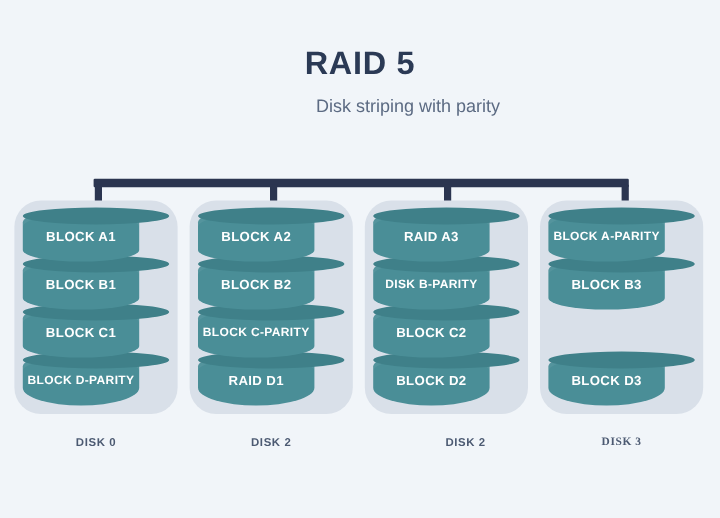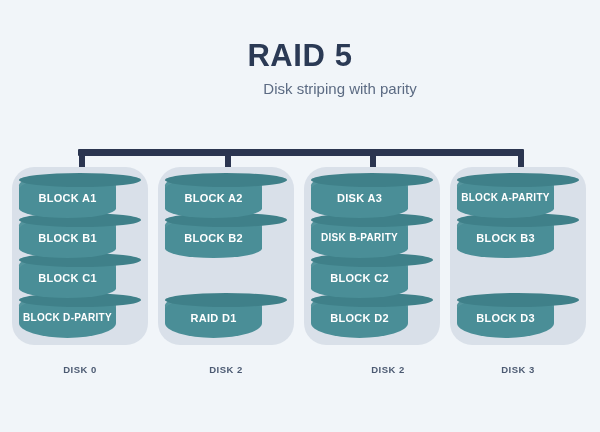--- a/index.html
+++ b/index.html
@@ -20,21 +20,21 @@
     height: 432px;
   }
 
   
   .title {
     position: absolute;
     top: 38px;
     left: 0;
     width: 600px;
     text-align: center;
-    font-size: 31px;
+    font-size: 27px;
     font-weight: bold;
     letter-spacing: 0.6px;
     color: #2B3A55;
   }
   .subtitle {
     position: absolute;
     top: 80px;
     left: 0;
     width: 600px;
     text-align: center;
@@ -144,21 +144,21 @@
     width: 136px;
     text-align: center;
     font-size: 9.5px;
     font-weight: bold;
     letter-spacing: 0.5px;
     color: #4C5A72;
   }
   .disk-caption.c0 { left: 12px; }
   .disk-caption.c1 { left: 158px; }
   .disk-caption.c2 { left: 320px; }
-  .disk-caption.c3 { left: 450px; }
+  .disk-caption.c3 { left: 450px; font-family: Liberation Serif, serif; }
 </style>
 </head>
 <body>
 
 <div id="stage">
 
   <div class="title">RAID 5</div>
   <div class="subtitle">Disk striping with parity</div>
 
   <div class="bus"></div>
@@ -187,31 +187,34 @@
 
   <div class="disk-col c1">
     <div class="shell"></div>
     <div class="stack">
       <div class="platter p0">
         <span class="block-label">BLOCK A2</span>
       </div>
       <div class="platter p1">
         <span class="block-label">BLOCK B2</span>
       </div>
+      <div class="platter p2">
+        <span class="block-label small">BLOCK C-PARITY</span>
+      </div>
       <div class="platter p3">
         <span class="block-label">RAID D1</span>
       </div>
     </div>
   </div>
 
   <div class="disk-col c2">
     <div class="shell"></div>
     <div class="stack">
       <div class="platter p0">
-        <span class="block-label">DISK A3</span>
+        <span class="block-label">RAID A3</span>
       </div>
       <div class="platter p1">
         <span class="block-label small">DISK B-PARITY</span>
       </div>
       <div class="platter p2">
         <span class="block-label">BLOCK C2</span>
       </div>
       <div class="platter p3">
         <span class="block-label">BLOCK D2</span>
       </div>

